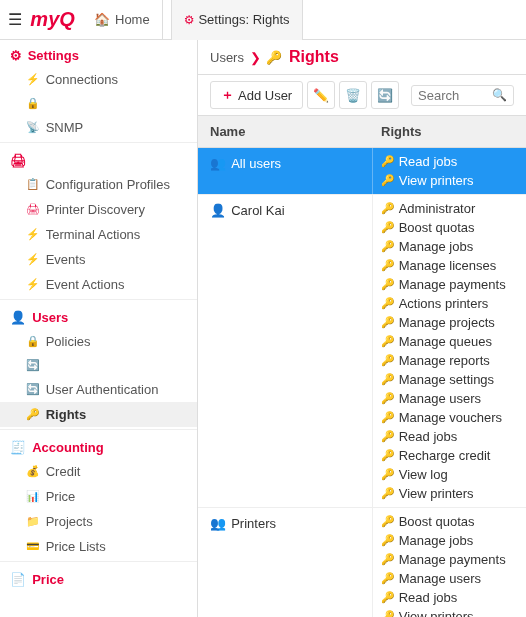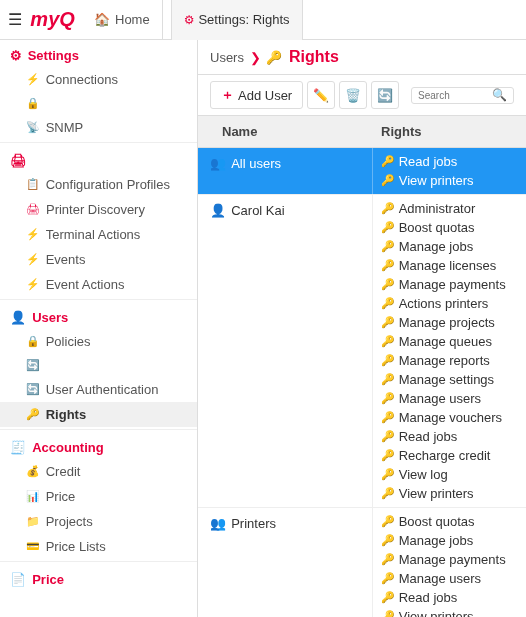--- a/index.html
+++ b/index.html
@@ -101,40 +101,40 @@
       width: 28px; height: 28px; display: flex; align-items: center; justify-content: center;
       border: 1px solid #ddd; border-radius: 3px; background: #fff; cursor: pointer; color: #555;
     }
     .search-box {
       display: flex; align-items: center;
       border: 1px solid #ddd; border-radius: 3px;
       background: #fff; padding: 0 6px; gap: 4px;
       margin-left: auto;
     }
     .search-box input {
-      border: none; outline: none; font-size: 10px; width: 70px; padding: 2px 0;
+      border: none; outline: none; font-size: 13px; width: 70px; padding: 2px 0;
     }
     .search-icon { color: #888; font-size: 12px; }
 
     
     .table-area {
       flex: 1;
       overflow-y: auto;
       background: #fff;
     }
     .table-header {
       display: flex;
       background: #f0f0f0;
       border-bottom: 1px solid #ddd;
       padding: 4px 0;
       font-weight: bold;
       color: #444;
       position: sticky; top: 0;
     }
-    .col-name { width: 175px; padding: 4px 24px; flex-shrink: 0; }
+    .col-name { width: 175px; padding: 4px 12px; flex-shrink: 0; }
     .col-rights { flex: 1; padding: 4px 8px; }
 
     .table-row {
       display: flex;
       border-bottom: 1px solid #eee;
     }
     .table-row.selected { background: #2196f3; color: #fff; }
     .table-row.selected .right-item { color: #fff; }
     .table-row.selected .row-name { color: #fff; }
 

